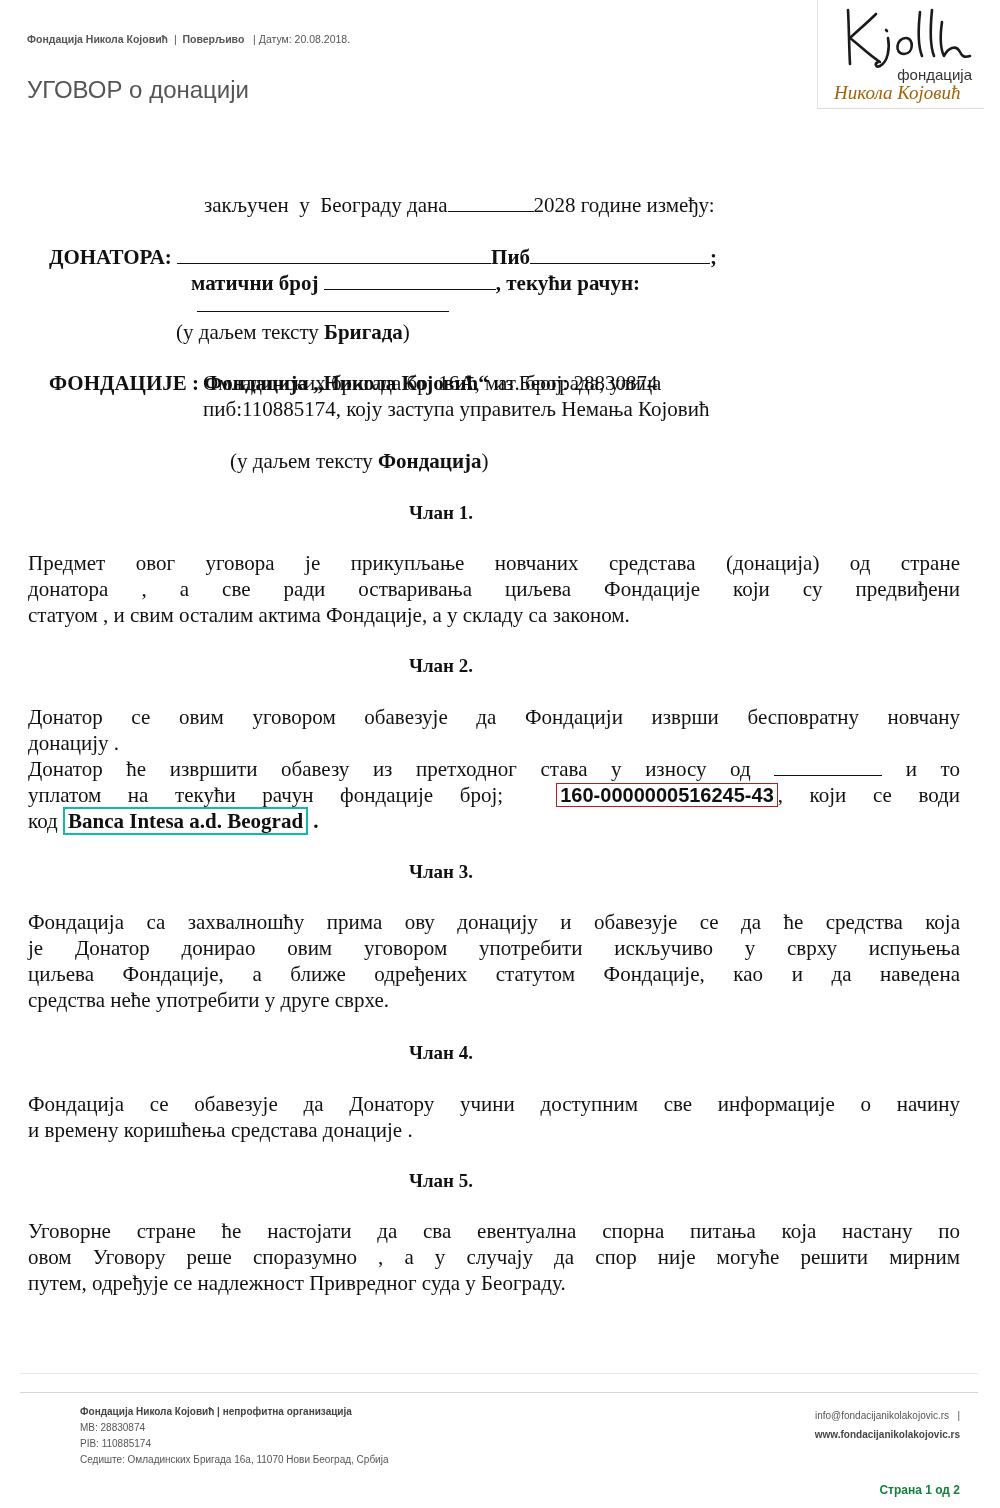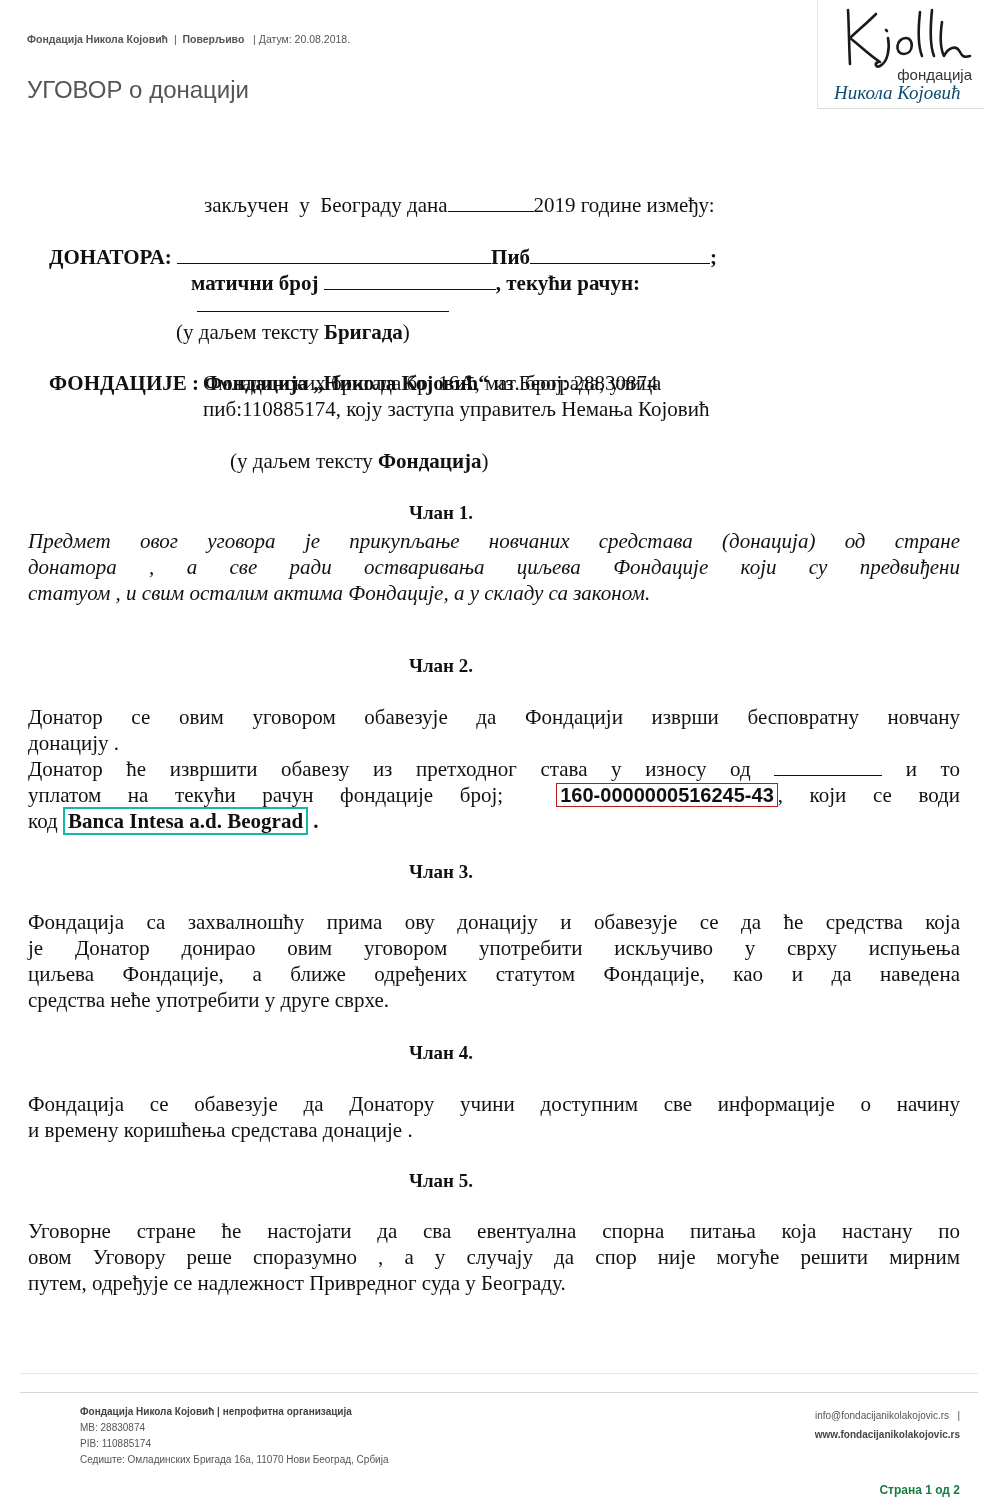--- a/index.html
+++ b/index.html
@@ -8,21 +8,21 @@
 
   .hdr-meta { position: absolute; left: 27px; top: 33px; font-size: 10.5px; color: #555; }
   .hdr-meta b { font-weight: bold; }
   .hdr-title { position: absolute; left: 27px; top: 63px; font-size: 24px; color: #555; margin-top: 13px; }
 
   .logo-box { position: absolute; left: 817px; top: 0; width: 166px; height: 108px;
     border-left: 1px solid #e3e3e3; border-bottom: 1px solid #dcdcdc; }
   .logo-sig { position: absolute; left: 18px; top: 2px; }
   .logo-fond { position: absolute; right: 12px; top: 66px; font-size: 15px; color: #333;
     font-family: "Liberation Sans", sans-serif; }
-  .logo-name { position: absolute; left: 16px; top: 82px; font-size: 19px; font-style: italic; color: #0c4a6e;
+  .logo-name { position: absolute; left: 16px; top: 82px; font-size: 19px; font-style: italic; color: #a16207;
     font-family: "Liberation Serif", serif; }
 
   .doc { font-family: "Liberation Serif", serif; font-size: 21px; line-height: 26px; color: #111; }
   .line { position: absolute; white-space: pre; }
   .b { font-weight: bold; }
   .blank { display: inline-block; border-bottom: 1px solid #111; height: 18px; vertical-align: baseline; }
 
   .just { position: absolute; left: 28px; width: 932px; text-align: justify; text-align-last: left; }
   .jl { display: block; text-align: justify; text-align-last: justify; height: 26px; }
   .jl.last { text-align-last: left; }
@@ -64,21 +64,21 @@
       <path d="M106 20 C 104 34, 104 46, 108 54 C 112 46, 120 42, 124 50 C 126 54, 128 56, 134 54"></path>
     </g>
   </svg>
   <div class="logo-fond">фондација</div>
   <div class="logo-name">Никола Којовић</div>
 </div>
 
 <div class="doc">
 
   <div class="line" style="left:183px; top:166px;">
-    <span>закључен  у  Београду дана</span><span class="blank" style="width:86px;"></span><span>2019 године између:</span>
+    <span>закључен  у  Београду дана</span><span class="blank" style="width:86px;"></span><span>2028 године између:</span>
   </div>
 
   <div class="line b" style="left:28px; top:218px;">
     <span>ДОНАТОРА:</span> <span class="blank" style="width:314px;"></span><span>Пиб</span><span class="blank" style="width:180px;"></span><span>;</span>
   </div>
   <div class="line b" style="left:170px; top:244px;">
     <span>матични број</span> <span class="blank" style="width:172px;"></span><span>, текући рачун:</span>
   </div>
   <div class="line" style="left:176px; top:266px;">
     <span class="blank" style="width:252px;"></span>
@@ -90,21 +90,21 @@
   <div class="line" style="left:28px; top:344px;">
     <span class="b">ФОНДАЦИЈЕ :</span> <span class="b">Фондација „Никола Којовић“</span><span> из Београда, улица</span>
   </div>
   <div class="line" style="left:203px; top:370px;">Омладинских бригада бр. 16А, мат. број: 28830874</div>
   <div class="line" style="left:203px; top:396px;">пиб:110885174, коју заступа управитељ Немања Којовић</div>
   <div class="line" style="left:209px; top:422px;">
     <span>(у даљем тексту </span><span class="b">Фондација</span><span>)</span>
   </div>
 
   <div class="article" style="top:500px;">Члан 1.</div>
-  <div class="just" style="top:528px;font-style:italic;">
+  <div class="just" style="top:550px;">
     <span class="jl">Предмет овог уговора је  прикупљање  новчаних средстава  (донација)  од стране</span>
     <span class="jl">донатора    , а све   ради остваривања циљева Фондације који су предвиђени</span>
     <span class="jl last">статуом , и свим осталим актима Фондације, а у складу са законом.</span>
   </div>
 
   <div class="article" style="top:653px;">Члан 2.</div>
   <div class="just" style="top:704px;">
     <span class="jl">Донатор се овим уговором обавезује да Фондацији изврши бесповратну новчану</span>
     <span class="jl last">донацију  .</span>
     <span class="jl"><span>Донатор ће извршити обавезу из претходног става у износу од</span> <span class="blank" style="width:108px;"></span> <span>и то</span></span>

